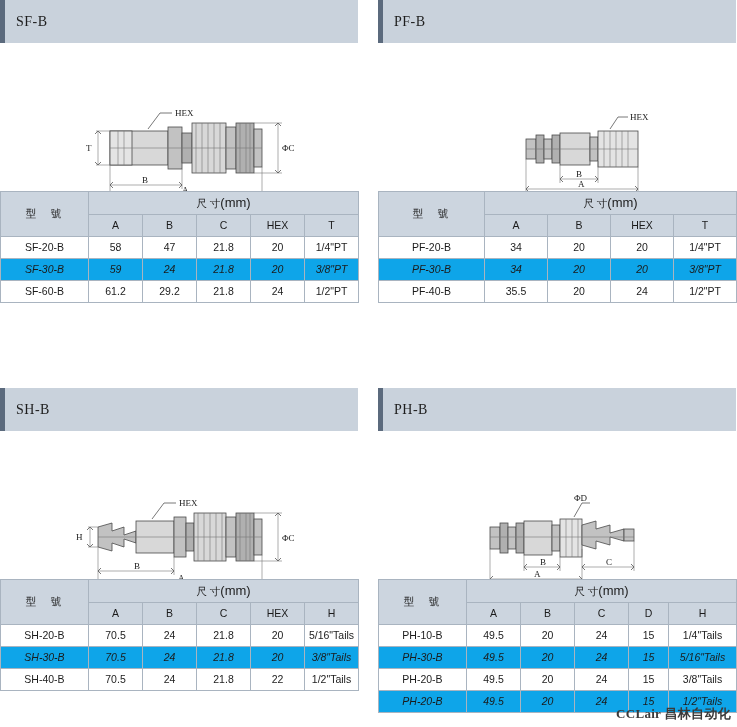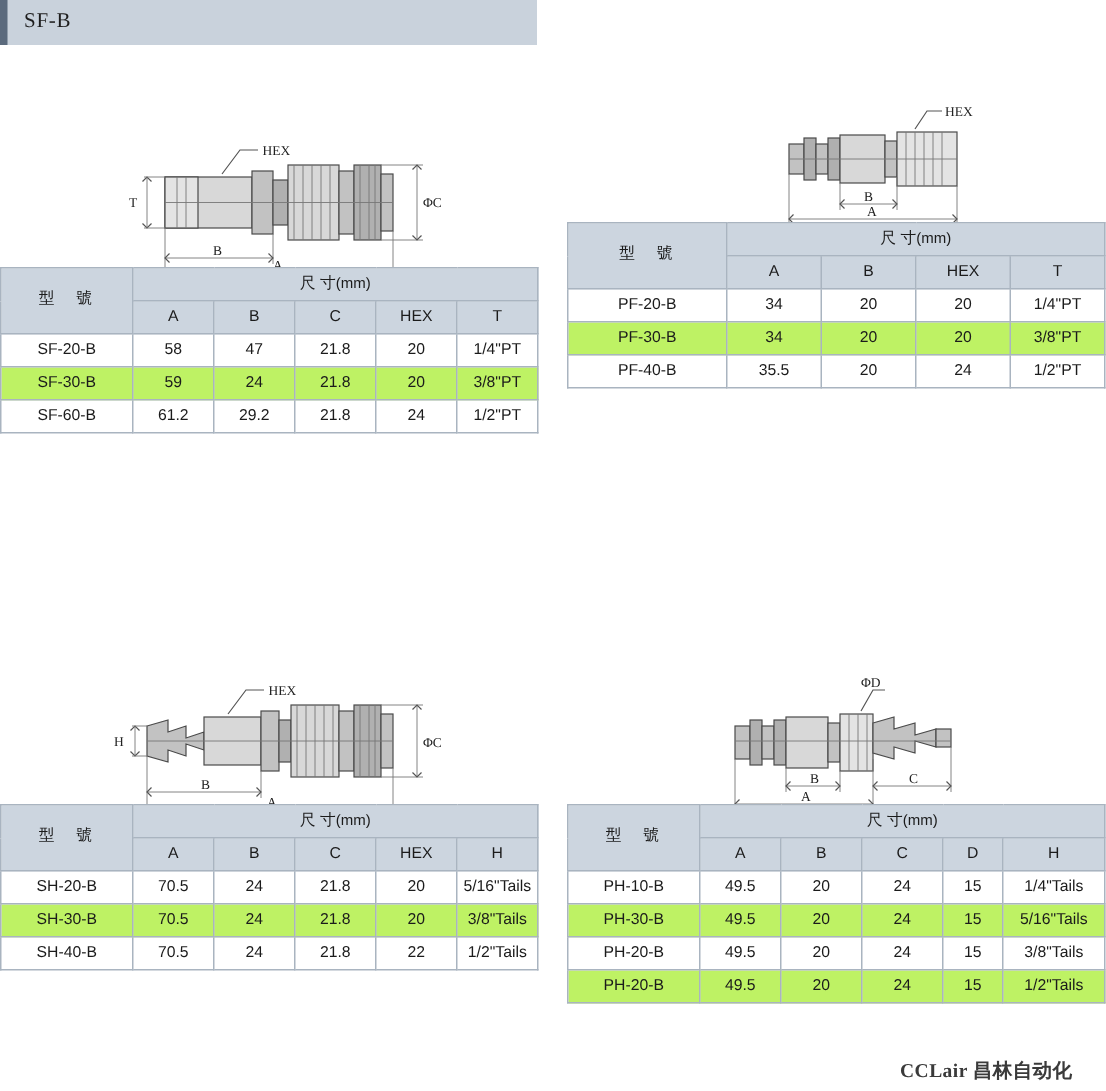--- a/index.html
+++ b/index.html
@@ -12,21 +12,21 @@
     position:relative;
     overflow:hidden;
   }
   .panel{position:absolute;width:358px;}
   .p-tl{left:0;top:0;}
   .p-tr{left:378px;top:0;}
   .p-bl{left:0;top:388px;}
   .p-br{left:378px;top:388px;}
 
   .title-bar{
-    height:30px;
+    height:43px;
     background:#c9d2dc;
     border-left:5px solid #5b6a7d;
     display:flex;align-items:center;
     padding-left:11px;
     box-sizing:border-box;
   }
   .title-bar .t{
     font-size:14px;
     color:#1d1d1d;
     letter-spacing:.5px;
@@ -50,28 +50,28 @@
     border:1px solid #a9b4c0;
     text-align:center;
     color:#1b1b1b;
     font-weight:normal;
     padding:0;
     height:21px;
     line-height:21px;
   }
   table.dim th{background:#ccd5df;}
   table.dim td{background:#ffffff;}
-  table.dim tr.alt td{background:#bef264;}
+  table.dim tr.alt td{background:#0ea5e9;font-style:italic;}
   .model-cell{background:#ccd5df !important;}
-  .sub{font-size:10px;}
+  .sub{font-size:13px;}
   .hdr-model{font-family:Liberation Mono, monospace;letter-spacing:2px;}
 
   .wm{
     position:absolute;
-    right:22px;bottom:4px;
+    right:6px;bottom:4px;
     font-size:13px;
     color:#3a3a3a;
     font-family:"Liberation Serif", serif;
     font-weight:bold;
     letter-spacing:.3px;
   }
   .wm .cn{font-family:"DejaVu Sans", sans-serif;font-weight:bold;}
 
   svg text{font-family:"Liberation Serif", serif;font-size:9px;fill:#222;}
   .ln{stroke:#555;stroke-width:.8;fill:none;}
@@ -186,20 +186,23 @@
       <td>29.2</td>
       <td>21.8</td>
       <td>24</td>
       <td>1/2"PT</td>
     </tr>
   </tbody>
     </table>
 </div>
 
 <div class="panel p-tr">
+  <div class="title-bar">
+    <span class="t">PF-B</span>
+  </div>
   <div class="figure">
     <svg width="358" height="148" viewBox="0 0 358 148">
       <rect class="body2" x="148" y="96" width="10" height="20"></rect>
       <rect class="body3" x="158" y="92" width="8" height="28"></rect>
       <rect class="body2" x="166" y="96" width="8" height="20"></rect>
       <rect class="body3" x="174" y="92" width="8" height="28"></rect>
       <rect class="body1" x="182" y="90" width="30" height="32"></rect>
       <rect class="body2" x="212" y="94" width="8" height="24"></rect>
       <rect class="body4" x="220" y="88" width="40" height="36"></rect>
       <line class="thin" x1="226" y1="88" x2="226" y2="124"></line>
@@ -265,20 +268,23 @@
       <td>35.5</td>
       <td>20</td>
       <td>24</td>
       <td>1/2"PT</td>
     </tr>
   </tbody>
     </table>
 </div>
 
 <div class="panel p-bl">
+  <div class="title-bar">
+    <span class="t">SH-B</span>
+  </div>
   <div class="figure">
     <svg width="358" height="148" viewBox="0 0 358 148">
 
       <path class="body2" d="M98 96 L112 92 L112 100 L124 96 L124 104 L136 100 L136 112 L124 108 L124 116 L112 112 L112 120 L98 116 Z"></path>
       <rect class="body1" x="136" y="90" width="38" height="32"></rect>
       <rect class="body2" x="174" y="86" width="12" height="40"></rect>
       <rect class="body3" x="186" y="92" width="8" height="28"></rect>
       <rect class="body1" x="194" y="82" width="32" height="48"></rect>
       <rect class="body2" x="226" y="86" width="10" height="40"></rect>
       <rect class="body3" x="236" y="82" width="18" height="48"></rect>
@@ -368,20 +374,23 @@
       <td>24</td>
       <td>21.8</td>
       <td>22</td>
       <td>1/2"Tails</td>
     </tr>
   </tbody>
     </table>
 </div>
 
 <div class="panel p-br">
+  <div class="title-bar">
+    <span class="t">PH-B</span>
+  </div>
   <div class="figure">
     <svg width="358" height="148" viewBox="0 0 358 148">
       <rect class="body2" x="112" y="96" width="10" height="22"></rect>
       <rect class="body3" x="122" y="92" width="8" height="30"></rect>
       <rect class="body2" x="130" y="96" width="8" height="22"></rect>
       <rect class="body3" x="138" y="92" width="8" height="30"></rect>
       <rect class="body1" x="146" y="90" width="28" height="34"></rect>
       <rect class="body2" x="174" y="94" width="8" height="26"></rect>
       <rect class="body4" x="182" y="88" width="22" height="38"></rect>
       <line class="thin" x1="188" y1="88" x2="188" y2="126"></line>

